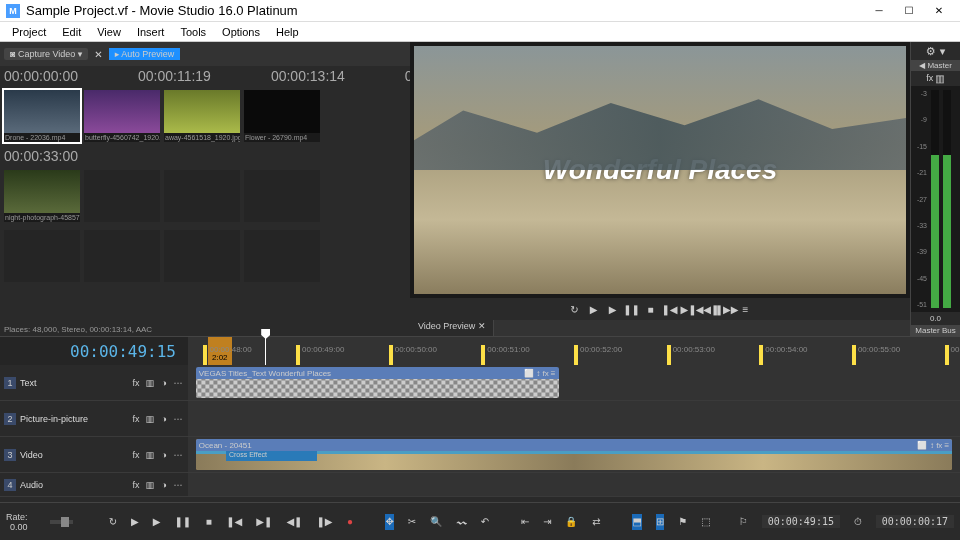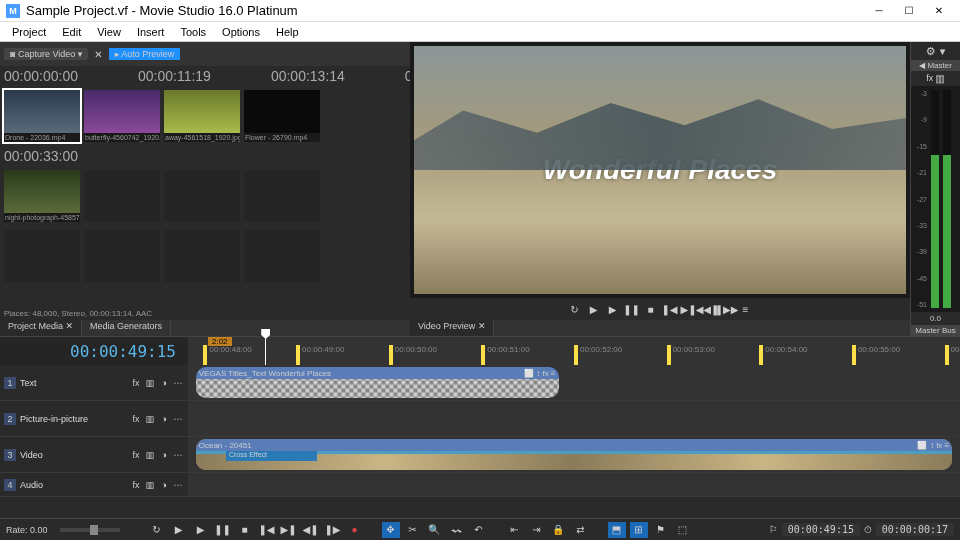--- a/index.html
+++ b/index.html
@@ -55,41 +55,41 @@
 .meter-bar { width:8px; background:#111; margin:4px 2px; position:relative; }
 .meter-fill { position:absolute; bottom:0; left:0; right:0; height:70%; background:linear-gradient(180deg,#4a4 0%,#4a4 100%); }
 
 
 .timeline-area { height:204px; background:#2a2a2a; border-top:1px solid #444; display:flex; flex-direction:column; }
 .tl-header { height:28px; display:flex; }
 .tl-header-left { width:188px; display:flex; align-items:center; justify-content:flex-end; padding-right:12px; background:#252525; }
 .tl-time { font-size:16px; color:#5bb5e8; font-family:monospace; }
 .tl-ruler { flex:1; background:#333; position:relative; font-size:8px; color:#888; display:flex; }
 .tl-tick { position:absolute; top:8px; border-left:4px solid #fde047; padding-left:2px; height:20px; }
-.tl-marker { position:absolute; top:0; background:#c08020; color:#000; font-size:8px; padding:0 4px; }
+.tl-marker { position:absolute; top:0; background:#c08020; color:#000; font-size:8px; padding:16px 4px; }
 
 .tl-tracks { flex:1; overflow:hidden; }
 .tl-track { display:flex; height:36px; border-bottom:1px solid #3a3a3a; }
 .tl-track-head { width:188px; background:#2a2a2a; display:flex; align-items:center; padding:0 4px; gap:4px; }
 .tl-num { width:12px; background:#3a4a6a; text-align:center; font-size:9px; padding:1px; }
 .tl-name { flex:1; font-size:9px; color:#ddd; }
 .tl-head-icons { display:flex; gap:2px; font-size:9px; }
 .tl-head-icons span { cursor:pointer; width:12px; text-align:center; }
 .tl-track-body { flex:1; background:#333; position:relative; }
-.clip { position:absolute; top:2px; bottom:2px; border-radius:10px; font-size:8px; padding:1px 3px; overflow:hidden; }
+.clip { position:absolute; top:2px; bottom:2px; border-radius:2px; font-size:8px; padding:1px 3px; overflow:hidden; }
 .clip-title { position:absolute; top:0; left:0; right:0; height:12px; background:#5a7db8; font-size:8px; padding:0 3px; display:flex; align-items:center; }
 .clip-body-check { position:absolute; top:12px; left:0; right:0; bottom:0; background:repeating-conic-gradient(#888 0% 25%,#ccc 0% 50%) 50%/8px 8px; }
 .clip-video { background:#b89860; }
 .clip-video .film { position:absolute; top:12px; left:0; right:0; bottom:0; background:linear-gradient(90deg,#8a7b5a,#c9b584,#8a7b5a,#c9b584,#8a7b5a); border-top:3px solid #4a9ec4; }
 .clip-cross { position:absolute; top:12px; height:10px; background:#2a7ab8; font-size:7px; padding:0 3px; }
 
 .playhead { position:absolute; top:0; bottom:0; width:1px; background:#fff; z-index:10; }
 .playhead-flag { position:absolute; top:-8px; left:-4px; width:9px; height:10px; background:#fff; clip-path:polygon(0 0,100% 0,100% 60%,50% 100%,0 60%); }
 
-.tl-footer { height:22px; background:#2a2a2a; display:flex; align-items:center; padding:0 6px; gap:4px; border-top:1px solid #444; }
+.tl-footer { height:38px; background:#2a2a2a; display:flex; align-items:center; padding:0 6px; gap:14px; border-top:1px solid #444;text-align:right; }
 .tl-footer .rate { font-size:9px; margin-right:8px; }
 .tl-footer .sp { flex:1; }
 .fbtn { width:18px; height:16px; display:flex; align-items:center; justify-content:center; cursor:pointer; font-size:10px; color:#ccc; }
 .fbtn.blue { background:#1a6ab8; }
 .tc-box { font-family:monospace; font-size:10px; padding:1px 6px; background:#333; }
 </style>
 </head>
 <body>
 
 <div class="titlebar">
@@ -155,24 +155,20 @@
       <div class="media-item empty"></div>
     </div>
     <div class="media-grid">
       <div class="media-item empty"></div>
       <div class="media-item empty"></div>
       <div class="media-item empty"></div>
       <div class="media-item empty"></div>
     </div>
     <div style="flex:1"></div>
     <div class="info-line">Places: 48,000, Stereo, 00:00:13:14, AAC</div>
-    <div class="panel-tabs">
-      <div class="panel-tab active"><span>Project Media</span> ✕</div>
-      <div class="panel-tab">Media Generators</div>
-    </div>
   </div>
 
   <div class="right-panel">
     <div class="preview-img">
       <div style="position:absolute;top:20%;left:0;right:0;height:30%;background:linear-gradient(90deg,rgba(90,100,105,0.8),rgba(70,85,90,0.9),rgba(90,100,105,0.8));clip-path:polygon(0 60%,10% 20%,25% 50%,40% 10%,55% 40%,70% 5%,85% 45%,100% 30%,100% 100%,0 100%)"></div>
       <div class="preview-text">Wonderful Places</div>
     </div>
     <div class="preview-controls">
       <div class="pctl">↻</div>
       <div class="pctl">▶</div>

